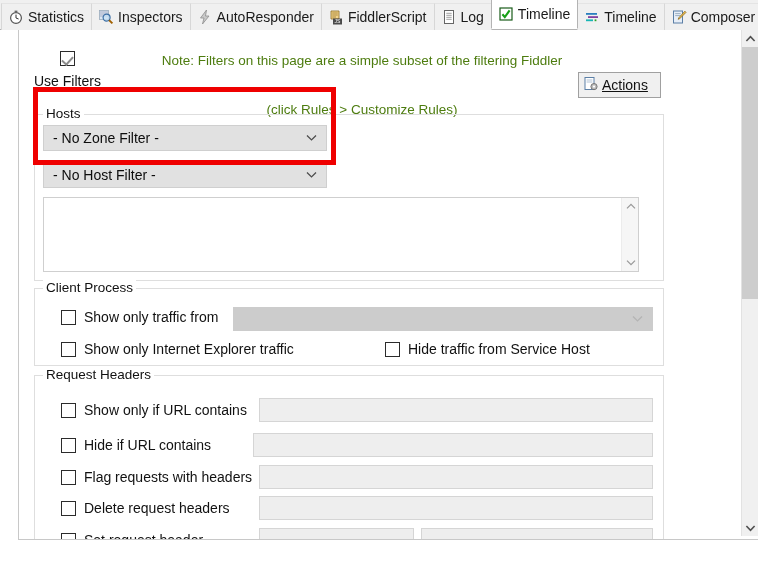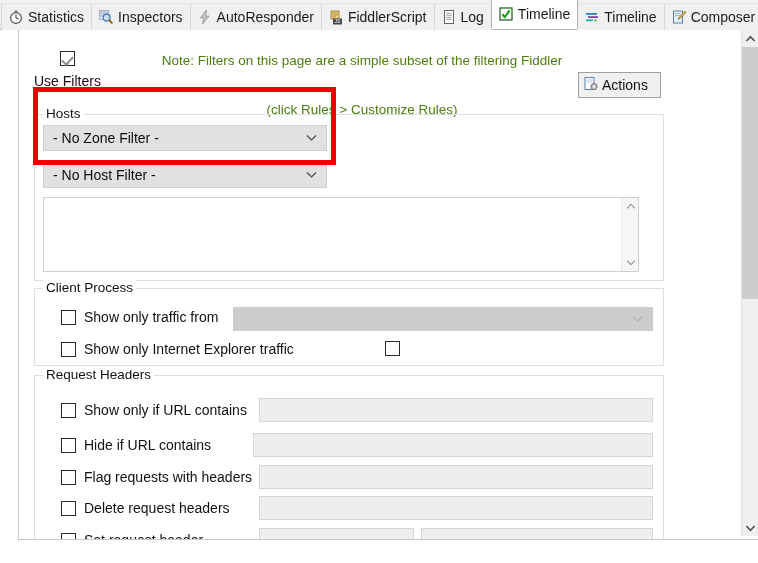--- a/index.html
+++ b/index.html
@@ -114,20 +114,21 @@
 
   .actions-btn {
     position: absolute; left: 559px; top: 42px;
     width: 83px; height: 26px;
     background: #f0f0f0;
     border: 1px solid #a0a0a0;
     display: flex; align-items: center; gap: 3px;
     padding-left: 4px;
     font-size: 14px; color: #111;
     cursor: default;
+    text-decoration: underline;
   }
 
   
   .cb {
     width: 15px; height: 15px;
     border: 1px solid #2b2b2b;
     background: #ffffff;
     flex: 0 0 15px;
     position: relative;
     display: inline-block;
@@ -410,20 +411,21 @@
         </span>
       </div>
 
       <div class="crow" style="left:42px; top:311px;">
         <span class="cb"></span>
         <span>Show only Internet Explorer traffic</span>
       </div>
 
       <div class="crow" style="left:366px; top:311px;">
         <span class="cb"></span>
+        <span>Hide traffic from Service Host</span>
       </div>
 
       <div class="group" style="left:15px; top:345px; width:630px; height:176px;">
         <span class="gtitle">Request Headers</span>
       </div>
 
       <div class="crow" style="left:42px; top:372px;">
         <span class="cb"></span>
         <span>Show only if URL contains</span>
       </div>

